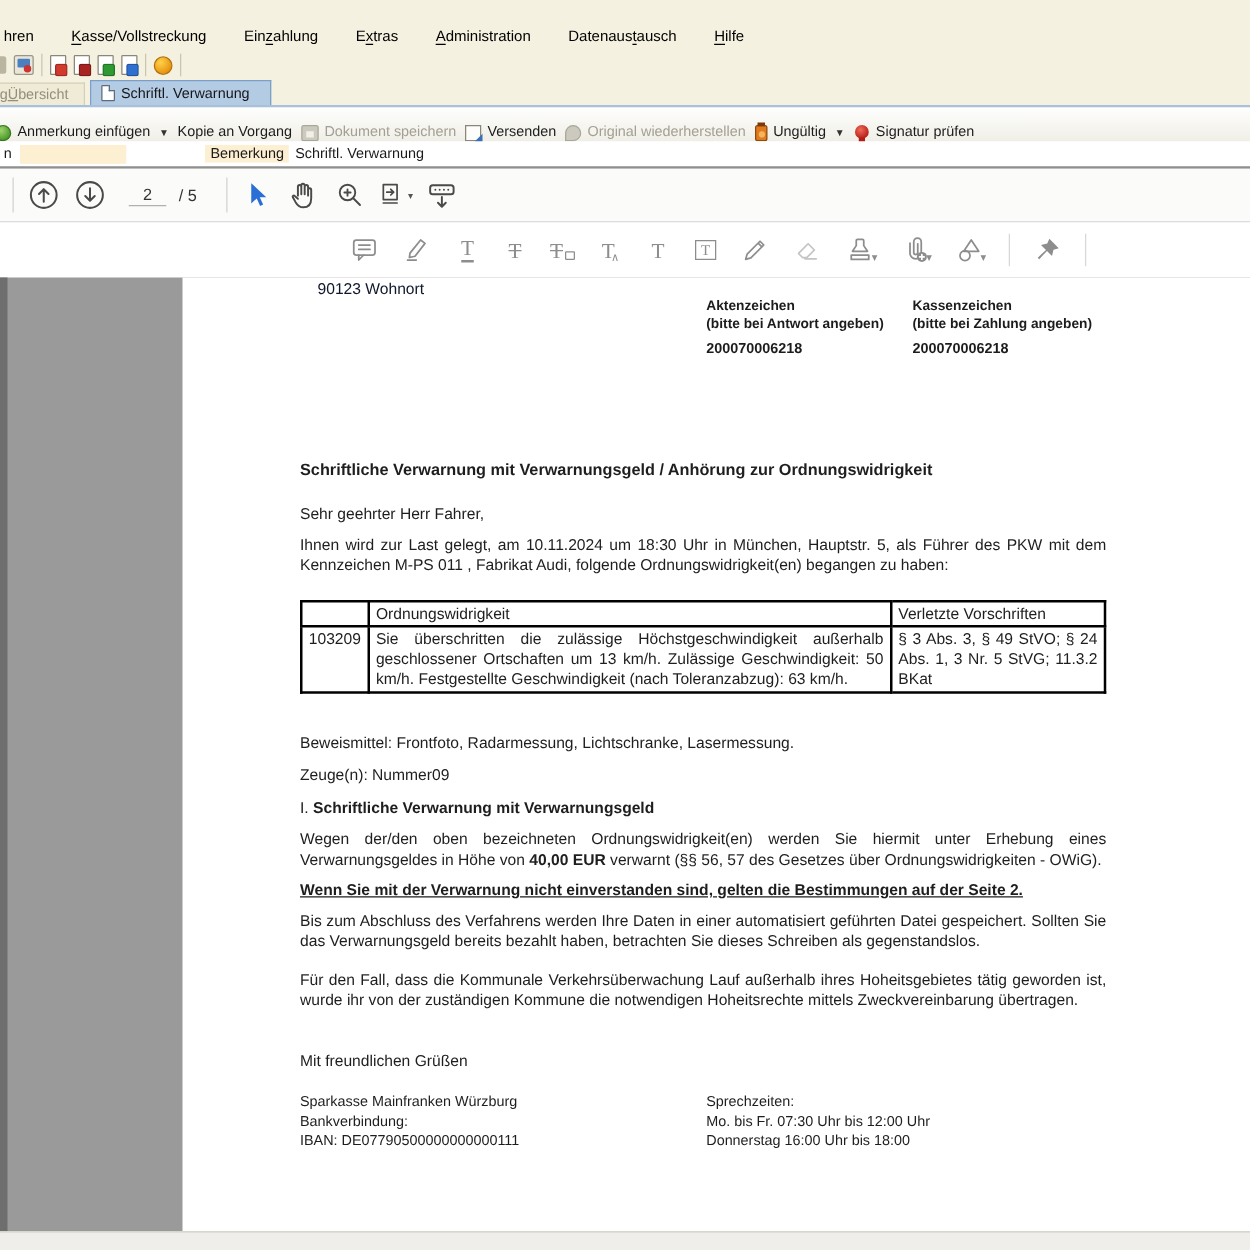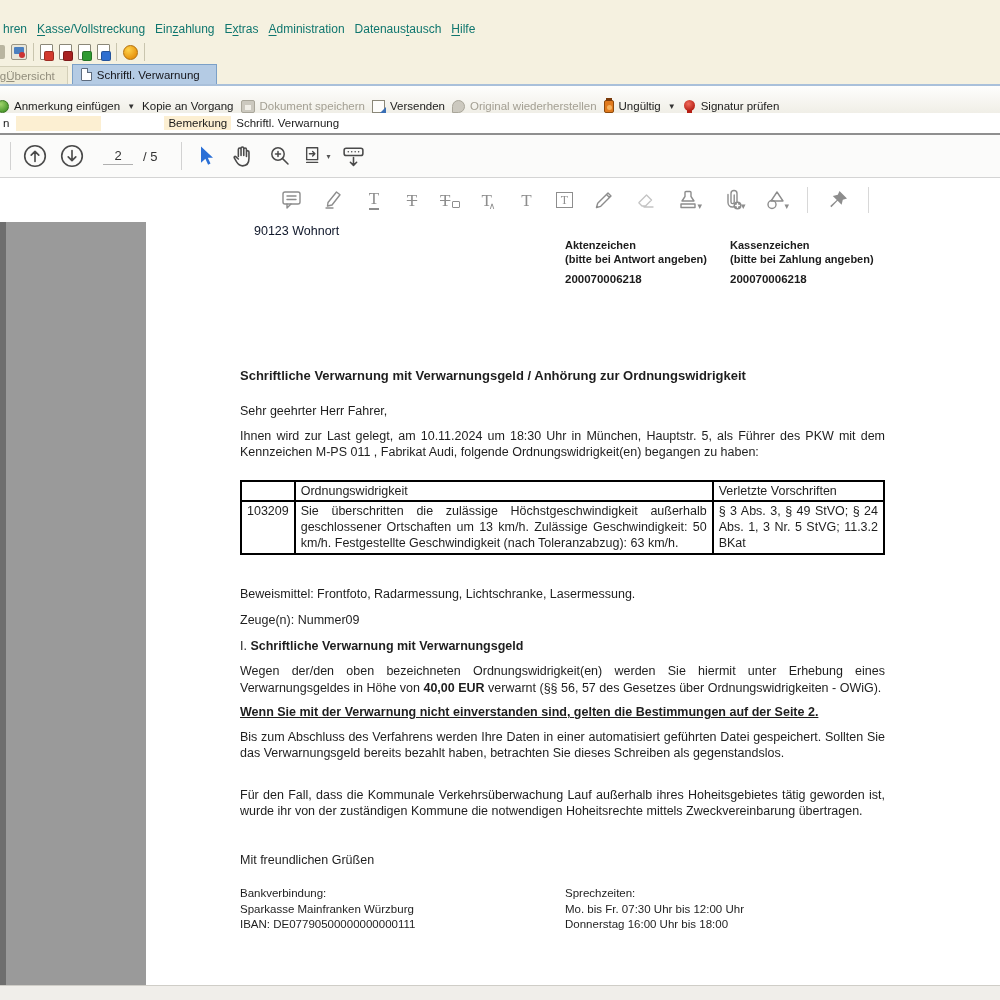--- a/index.html
+++ b/index.html
@@ -1,21 +1,21 @@
 <!DOCTYPE html>
 <html><head>
 <meta charset="utf-8">
 <style>
   * { margin:0; padding:0; box-sizing:border-box; }
   html,body { width:1000px; height:1000px; }
   body { position:relative; font-family:"Liberation Sans",sans-serif; background:#fff; overflow:hidden; }
 
   
   .menubar { position:absolute; left:0; top:0; width:1000px; height:40px; background:#f5f1e0;
-    display:flex; align-items:flex-end; gap:10px; padding:0 0 4px 3px; font-size:12px; color:#0f766e; }
+    display:flex; align-items:flex-end; gap:30px; padding:0 0 4px 3px; font-size:12px; color:#000000; }
   .menu-item { white-space:nowrap; cursor:default; }
   .menu-item u { text-underline-offset:2px; }
 
   
   .toolbar1 { position:absolute; left:0; top:40px; width:1000px; height:24px; background:#f5f1e0;
     display:flex; align-items:center; gap:6px; }
   .t1sep { width:1px; height:18px; background:#c9c5ae; }
   .ico16 { width:16px; height:16px; position:relative; }
   .partial-ico { width:8px; height:14px; background:#b9b5a0; border-radius:2px; margin-left:-3px; }
   .print-ico { background:#e8e6da; border:1px solid #9a9685; border-radius:2px; }
@@ -104,21 +104,21 @@
   .para { margin-top:9px; }
   .owitable { border-collapse:collapse; width:100%; margin-top:19px; font-size:12.5px; }
   .owitable td { border:2px solid #000000; padding:1px 5px; vertical-align:top; }
   .col-code { width:30px; text-align:left; }
   .col-owi  { width:420px; text-align:justify; }
   .col-vor  { width:172px; text-align:justify; }
   .beweis { margin-top:31px; text-align:left; }
   .zeuge { margin-top:10px; text-align:left; }
   .h1line { margin-top:10px; text-align:left; }
   .wenn { margin-top:8px; font-weight:bold; text-decoration:underline; text-align:left; }
-  .fuer { margin-top:25px; }
+  .fuer { margin-top:14px; }
   .closing { margin-top:33px; text-align:left; }
   .footerrow { position:relative; margin-top:18px; font-size:11.5px; line-height:1.35; text-align:left; }
   .footer-hours { position:absolute; left:325px; top:0; }
 
   
   .bottombar { position:absolute; left:0; top:985px; width:1000px; height:15px; background:#f0eeea; border-top:1px solid #cfcdc7; }
 
   svg.lineico { stroke:#4a4a4a; fill:none; stroke-width:1.5; stroke-linecap:round; stroke-linejoin:round; }
   svg.annoico { stroke:#8d8d8d; fill:none; stroke-width:1.4; stroke-linecap:round; stroke-linejoin:round; }
 </style>
@@ -363,22 +363,22 @@
 
       <p class="para"><span>Wegen der/den oben bezeichneten Ordnungswidrigkeit(en) werden Sie hiermit unter Erhebung eines Verwarnungsgeldes in Höhe von </span><b>40,00 EUR</b><span> verwarnt (§§ 56, 57 des Gesetzes über Ordnungswidrigkeiten - OWiG).</span></p>
       <p class="wenn">Wenn Sie mit der Verwarnung nicht einverstanden sind, gelten die Bestimmungen auf der Seite 2.</p>
       <p class="para">Bis zum Abschluss des Verfahrens werden Ihre Daten in einer automatisiert geführten Datei gespeichert. Sollten Sie das Verwarnungsgeld bereits bezahlt haben, betrachten Sie dieses Schreiben als gegenstandslos.</p>
       <p class="para fuer">Für den Fall, dass die Kommunale Verkehrsüberwachung Lauf außerhalb ihres Hoheitsgebietes tätig geworden ist, wurde ihr von der zuständigen Kommune die notwendigen Hoheitsrechte mittels Zweckvereinbarung übertragen.</p>
 
       <div class="closing">Mit freundlichen Grüßen</div>
 
       <div class="footerrow">
         <div class="footer-bank">
+          <div>Sparkasse Mainfranken Würzburg</div>
           <div>Bankverbindung:</div>
-          <div>Sparkasse Mainfranken Würzburg</div>
           <div>IBAN: DE07790500000000000111</div>
         </div>
         <div class="footer-hours">
           <div>Sprechzeiten:</div>
           <div>Mo. bis Fr. 07:30 Uhr bis 12:00 Uhr</div>
           <div>Donnerstag 16:00 Uhr bis 18:00</div>
         </div>
       </div>
     </div>
   </div>

